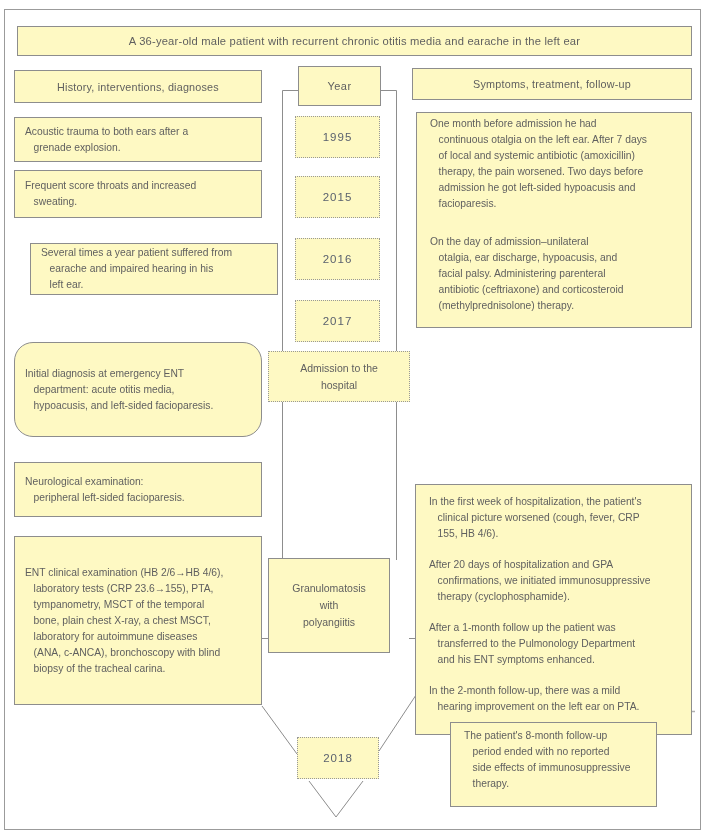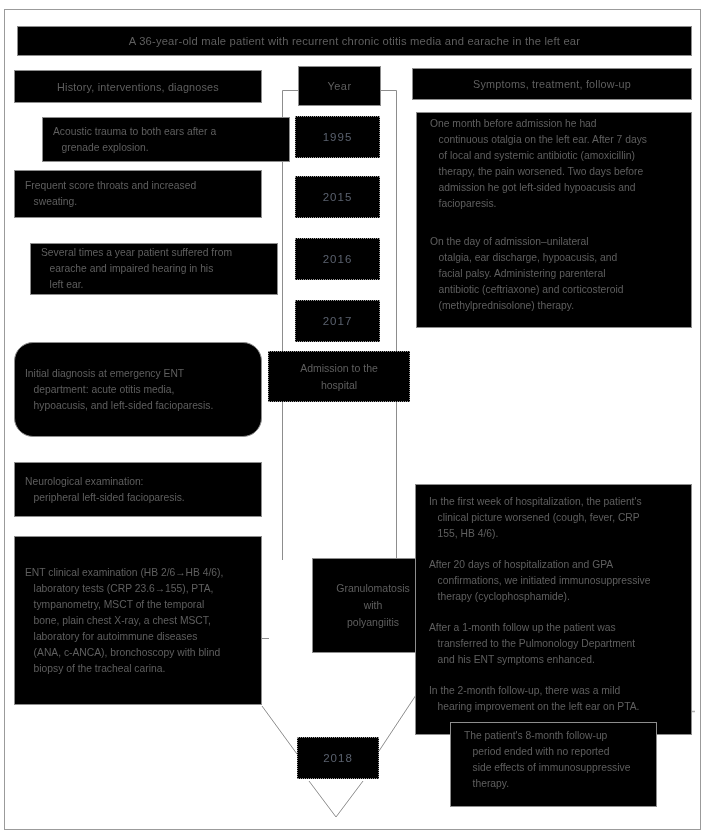--- a/index.html
+++ b/index.html
@@ -6,21 +6,21 @@
   .canvas {
     position:relative; width:708px; height:837px; background:#ffffff;
     font-family:"Liberation Sans", sans-serif; color:#5f5f5f; overflow:hidden;
   }
   svg.lines { position:absolute; left:0; top:0; z-index:1; }
   .outer-frame {
     position:absolute; left:4px; top:9px; width:697px; height:821px;
     border:1px solid #9b9b9b; box-sizing:border-box; z-index:0; background:transparent;
   }
   .box {
-    position:absolute; box-sizing:border-box; background:#000000;
+    position:absolute; box-sizing:border-box; background:#fef9c3;
     border:1px solid #8d8d8d; z-index:2;
   }
   .dotted { border:1px dotted #989898; }
   .center {
     display:flex; align-items:center; justify-content:center;
     text-align:center; white-space:pre-line;
   }
   .hdr { font-size:10.8px; letter-spacing:0.2px; }
   .title-box { font-size:11.2px; letter-spacing:0.2px; }
   .yearnum { font-size:11.5px; letter-spacing:1px; color:#5a616e; }
@@ -63,21 +63,21 @@
   <div class="box center hdr" style="left:14px; top:70px; width:248px; height:33px;">
     <span>History, interventions, diagnoses</span>
   </div>
   <div class="box center yearhdr" style="left:298px; top:66px; width:83px; height:40px;">
     <span>Year</span>
   </div>
   <div class="box center hdr" style="left:412px; top:68px; width:280px; height:32px;">
     <span>Symptoms, treatment, follow-up</span>
   </div>
 
-  <div class="box txt lpad" style="left:14px; top:117px; width:248px; height:45px;margin-left:28px;">
+  <div class="box txt lpad" style="left:14px; top:117px; width:248px; height:45px;">
     <p>Acoustic trauma to both ears after a
    grenade explosion.</p>
   </div>
   <div class="box txt lpad" style="left:14px; top:170px; width:248px; height:48px;">
     <p>Frequent score throats and increased
    sweating.</p>
   </div>
   <div class="box txt lpad" style="left:30px; top:243px; width:248px; height:52px;">
     <p>Several times a year patient suffered from
    earache and impaired hearing in his
@@ -113,21 +113,21 @@
   </div>
   <div class="box dotted center yearnum" style="left:295px; top:300px; width:85px; height:42px;">
     <span>2017</span>
   </div>
 
   <div class="box dotted center midlabel" style="left:268px; top:351px; width:142px; height:51px;">
     <span>Admission to the
 hospital</span>
   </div>
 
-  <div class="box center midlabel" style="left:268px; top:558px; width:122px; height:95px;margin-left:44px;">
+  <div class="box center midlabel" style="left:268px; top:558px; width:122px; height:95px;">
     <span>Granulomatosis
 with
 polyangiitis</span>
   </div>
 
   <div class="box dotted center yearnum" style="left:297px; top:737px; width:82px; height:42px;">
     <span>2018</span>
   </div>
 
   <div class="box txt rpad" style="left:416px; top:112px; width:276px; height:216px; row-gap:22px;">

